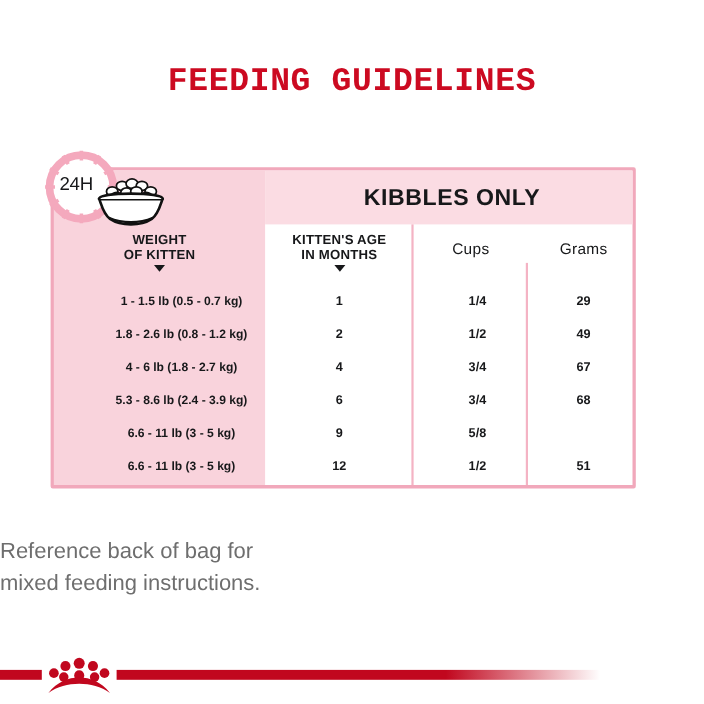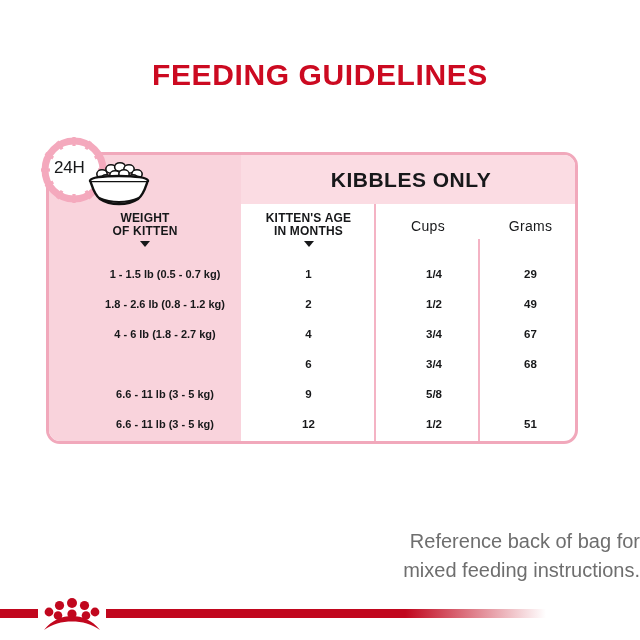--- a/index.html
+++ b/index.html
@@ -19,31 +19,32 @@
   .page-title {
     position: absolute;
     top: 58px;
     left: 0;
     width: 640px;
     text-align: center;
     font-size: 30px;
     font-weight: bold;
     letter-spacing: 0.6px;
     color: #cc0a21;
+    font-family: Liberation Mono, monospace;
   }
 
   
   .card {
     position: absolute;
     left: 46px;
     top: 152px;
     width: 532px;
     height: 292px;
     border: 3px solid #f1a8bb;
-    border-radius: 14px;
+    border-radius: 2px;
     box-sizing: border-box;
     background: #ffffff;
     overflow: hidden;
   }
   
   .left-band {
     position: absolute;
     left: 0;
     top: 0;
     width: 192px;
@@ -187,25 +188,24 @@
     height: 50px;
     z-index: 2;
   }
 
   
   .note {
     position: absolute;
     left: 0;
     top: 487px;
     width: 640px;
-    text-align: right;
+    text-align: left;
     font-size: 20px;
     line-height: 29px;
     color: #6e6e6e;
-    margin-top: 40px;
   }
 
   
   .strip {
     position: absolute;
     left: 0;
     top: 596px;
     width: 640px;
     height: 44px;
   }
@@ -292,20 +292,21 @@
     </div>
 
     <div class="row">
       <div class="cell c-weight">4 - 6 lb (1.8 - 2.7 kg)</div>
       <div class="cell c-age">4</div>
       <div class="cell c-cups">3/4</div>
       <div class="cell c-grams">67</div>
     </div>
 
     <div class="row">
+      <div class="cell c-weight">5.3 - 8.6 lb (2.4 - 3.9 kg)</div>
       <div class="cell c-age">6</div>
       <div class="cell c-cups">3/4</div>
       <div class="cell c-grams">68</div>
     </div>
 
     <div class="row">
       <div class="cell c-weight">6.6 - 11 lb (3 - 5 kg)</div>
       <div class="cell c-age">9</div>
       <div class="cell c-cups">5/8</div>
     </div>

